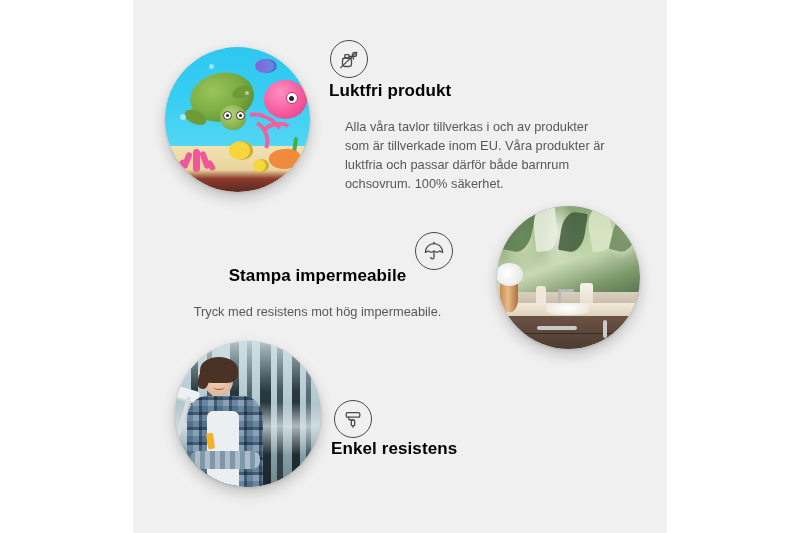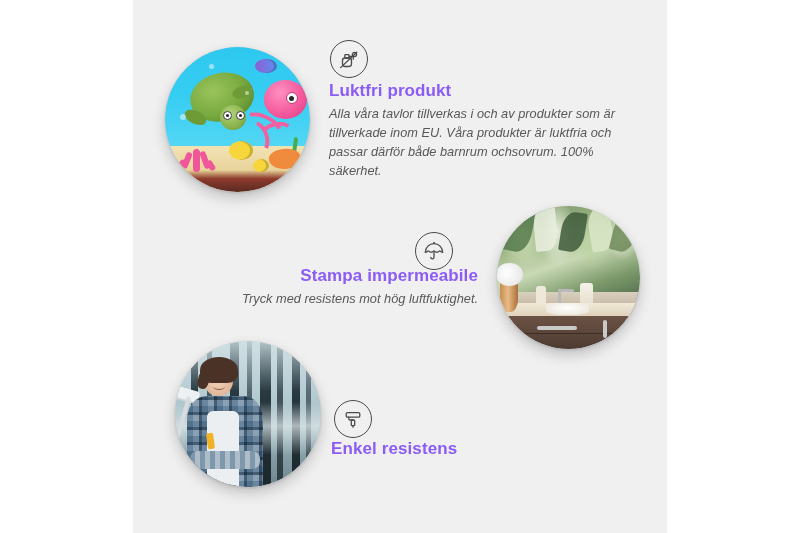--- a/index.html
+++ b/index.html
@@ -29,31 +29,30 @@
     height: 533px;
     background: #f0f0f0;
     overflow: hidden;
   }
   .feature-text {
     position: absolute;
   }
   .f-title {
     font-size: 17px;
     font-weight: 700;
-    color: #8b5cf6;
+    color: #000000;
     letter-spacing: 0.1px;
     margin: 0 0 3px 0;
     line-height: 21px;
   }
   .f-body {
     font-size: 12.8px;
     color: #585858;
     line-height: 19px;
-    margin: 0;
-    font-style: italic;
+    margin: 16px;
   }
 
   
   .icon-badge {
     position: absolute;
     width: 38px;
     height: 38px;
     border-radius: 50%;
     border: 1.4px solid #4a4a4a;
     box-sizing: border-box;
@@ -397,23 +396,23 @@
 
     <div class="icon-badge" style="left:282px; top:232px;">
       <svg width="24" height="24" viewBox="0 0 24 24" fill="none" stroke="#4a4a4a" stroke-width="1.3" stroke-linecap="round" stroke-linejoin="round">
         <path d="M3.4 13.2a8.6 8.6 0 0 1 17.2 0"></path>
         <path d="M3.4 13.2c1.45 0 2.15-1.25 2.87-1.25s1.42 1.25 2.87 1.25 2.15-1.25 2.87-1.25 1.42 1.25 2.87 1.25 2.15-1.25 2.87-1.25 1.42 1.25 2.87 1.25"></path>
         <path d="M12 13.2v5.1a1.6 1.6 0 0 1-3.2 0"></path>
         <path d="M12 4.6V3.3"></path>
       </svg>
     </div>
 
-    <div class="feature-text" style="left:56px; top:265px; width:289px; text-align:right;">
+    <div class="feature-text" style="left:40px; top:265px; width:289px; text-align:center;">
       <div class="f-title">Stampa impermeabile</div>
-      <div class="f-body">Tryck med resistens mot hög luftfuktighet.</div>
+      <div class="f-body">Tryck med resistens mot hög impermeabile.</div>
     </div>
 
     <div class="disc" style="left:42px; top:341px; width:146px; height:146px;">
       <div class="disc-inner">
         <div class="forest-bg">
           <div class="trunk t1"></div>
           <div class="trunk t2"></div>
           <div class="trunk t3"></div>
           <div class="trunk t4"></div>
           <div class="trunk t5"></div>

